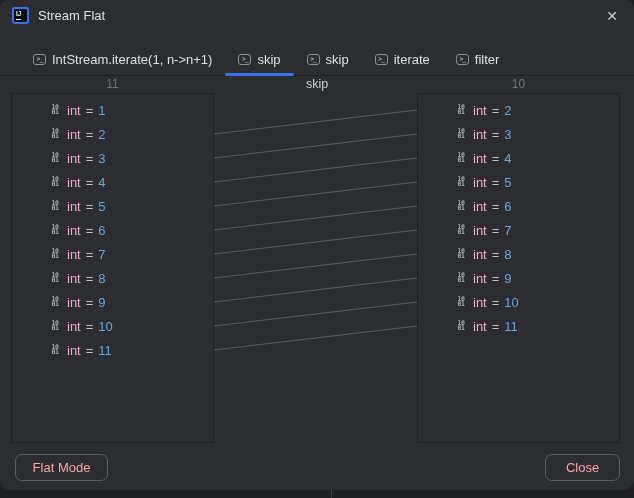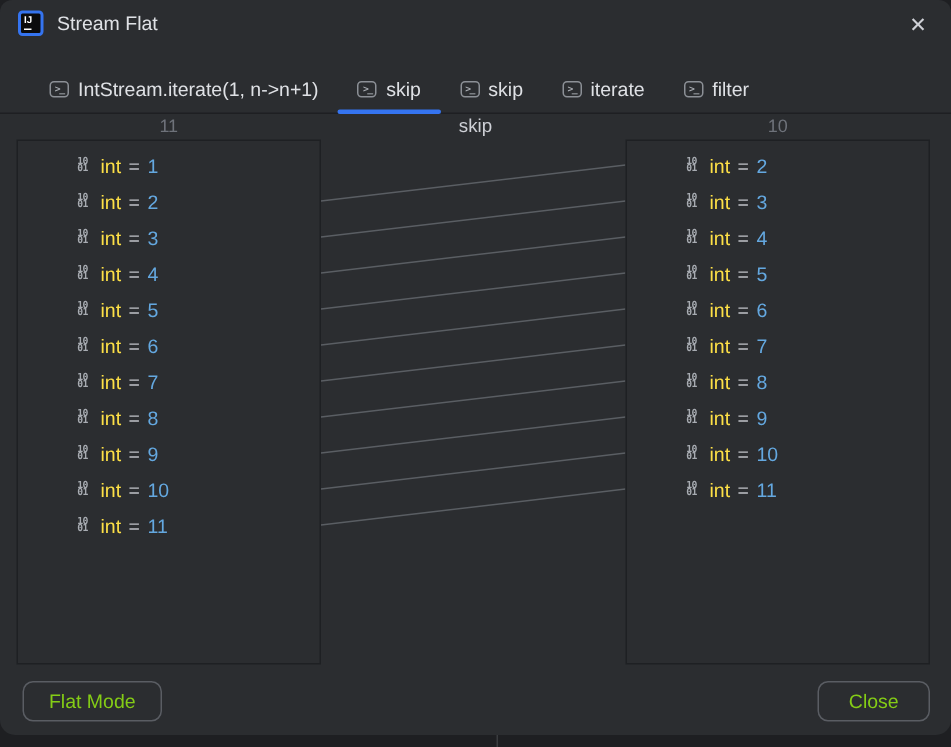--- a/index.html
+++ b/index.html
@@ -42,31 +42,31 @@
 
   
   .panel{position:absolute;top:93px;width:203px;height:350px;box-sizing:border-box;
          background:#2B2D30;border:1px solid #1E2023;padding-top:4px;overflow:hidden;}
   .panel.left{left:11px;}
   .panel.right{left:417px;}
   .row{display:flex;align-items:center;height:24px;padding-left:36px;gap:5px;font-size:13px;}
   .vicon{display:flex;flex-direction:column;align-items:center;width:14px;
          font-family:"DejaVu Sans Mono",monospace;font-size:6.5px;font-weight:bold;
          color:#A8ACB2;line-height:5.5px;letter-spacing:-0.5px;}
-  .vtype{color:#fde047;}
+  .vtype{color:#f9a8d4;}
   .veq{color:#BCBEC4;}
   .vnum{color:#64A8E0;}
 
   
   svg.links{position:absolute;left:0;top:0;width:634px;height:498px;pointer-events:none;}
   svg.links line{stroke:#5A5E63;stroke-width:1;}
 
   
   .btn{position:absolute;top:454px;height:27px;box-sizing:border-box;background:transparent;
-       border:1px solid #5A5D63;border-radius:7px;color:#84cc16;font-size:13px;
+       border:1px solid #5A5D63;border-radius:7px;color:#fca5a5;font-size:13px;
        font-family:"Liberation Sans","DejaVu Sans",sans-serif;
        display:flex;align-items:center;justify-content:center;}
   .btn.flat{left:15px;width:93px;}
   .btn.close{left:545px;width:75px;}
 </style>
 </head>
 <body>
 
 <div class="stage">
   <div class="dialog">

